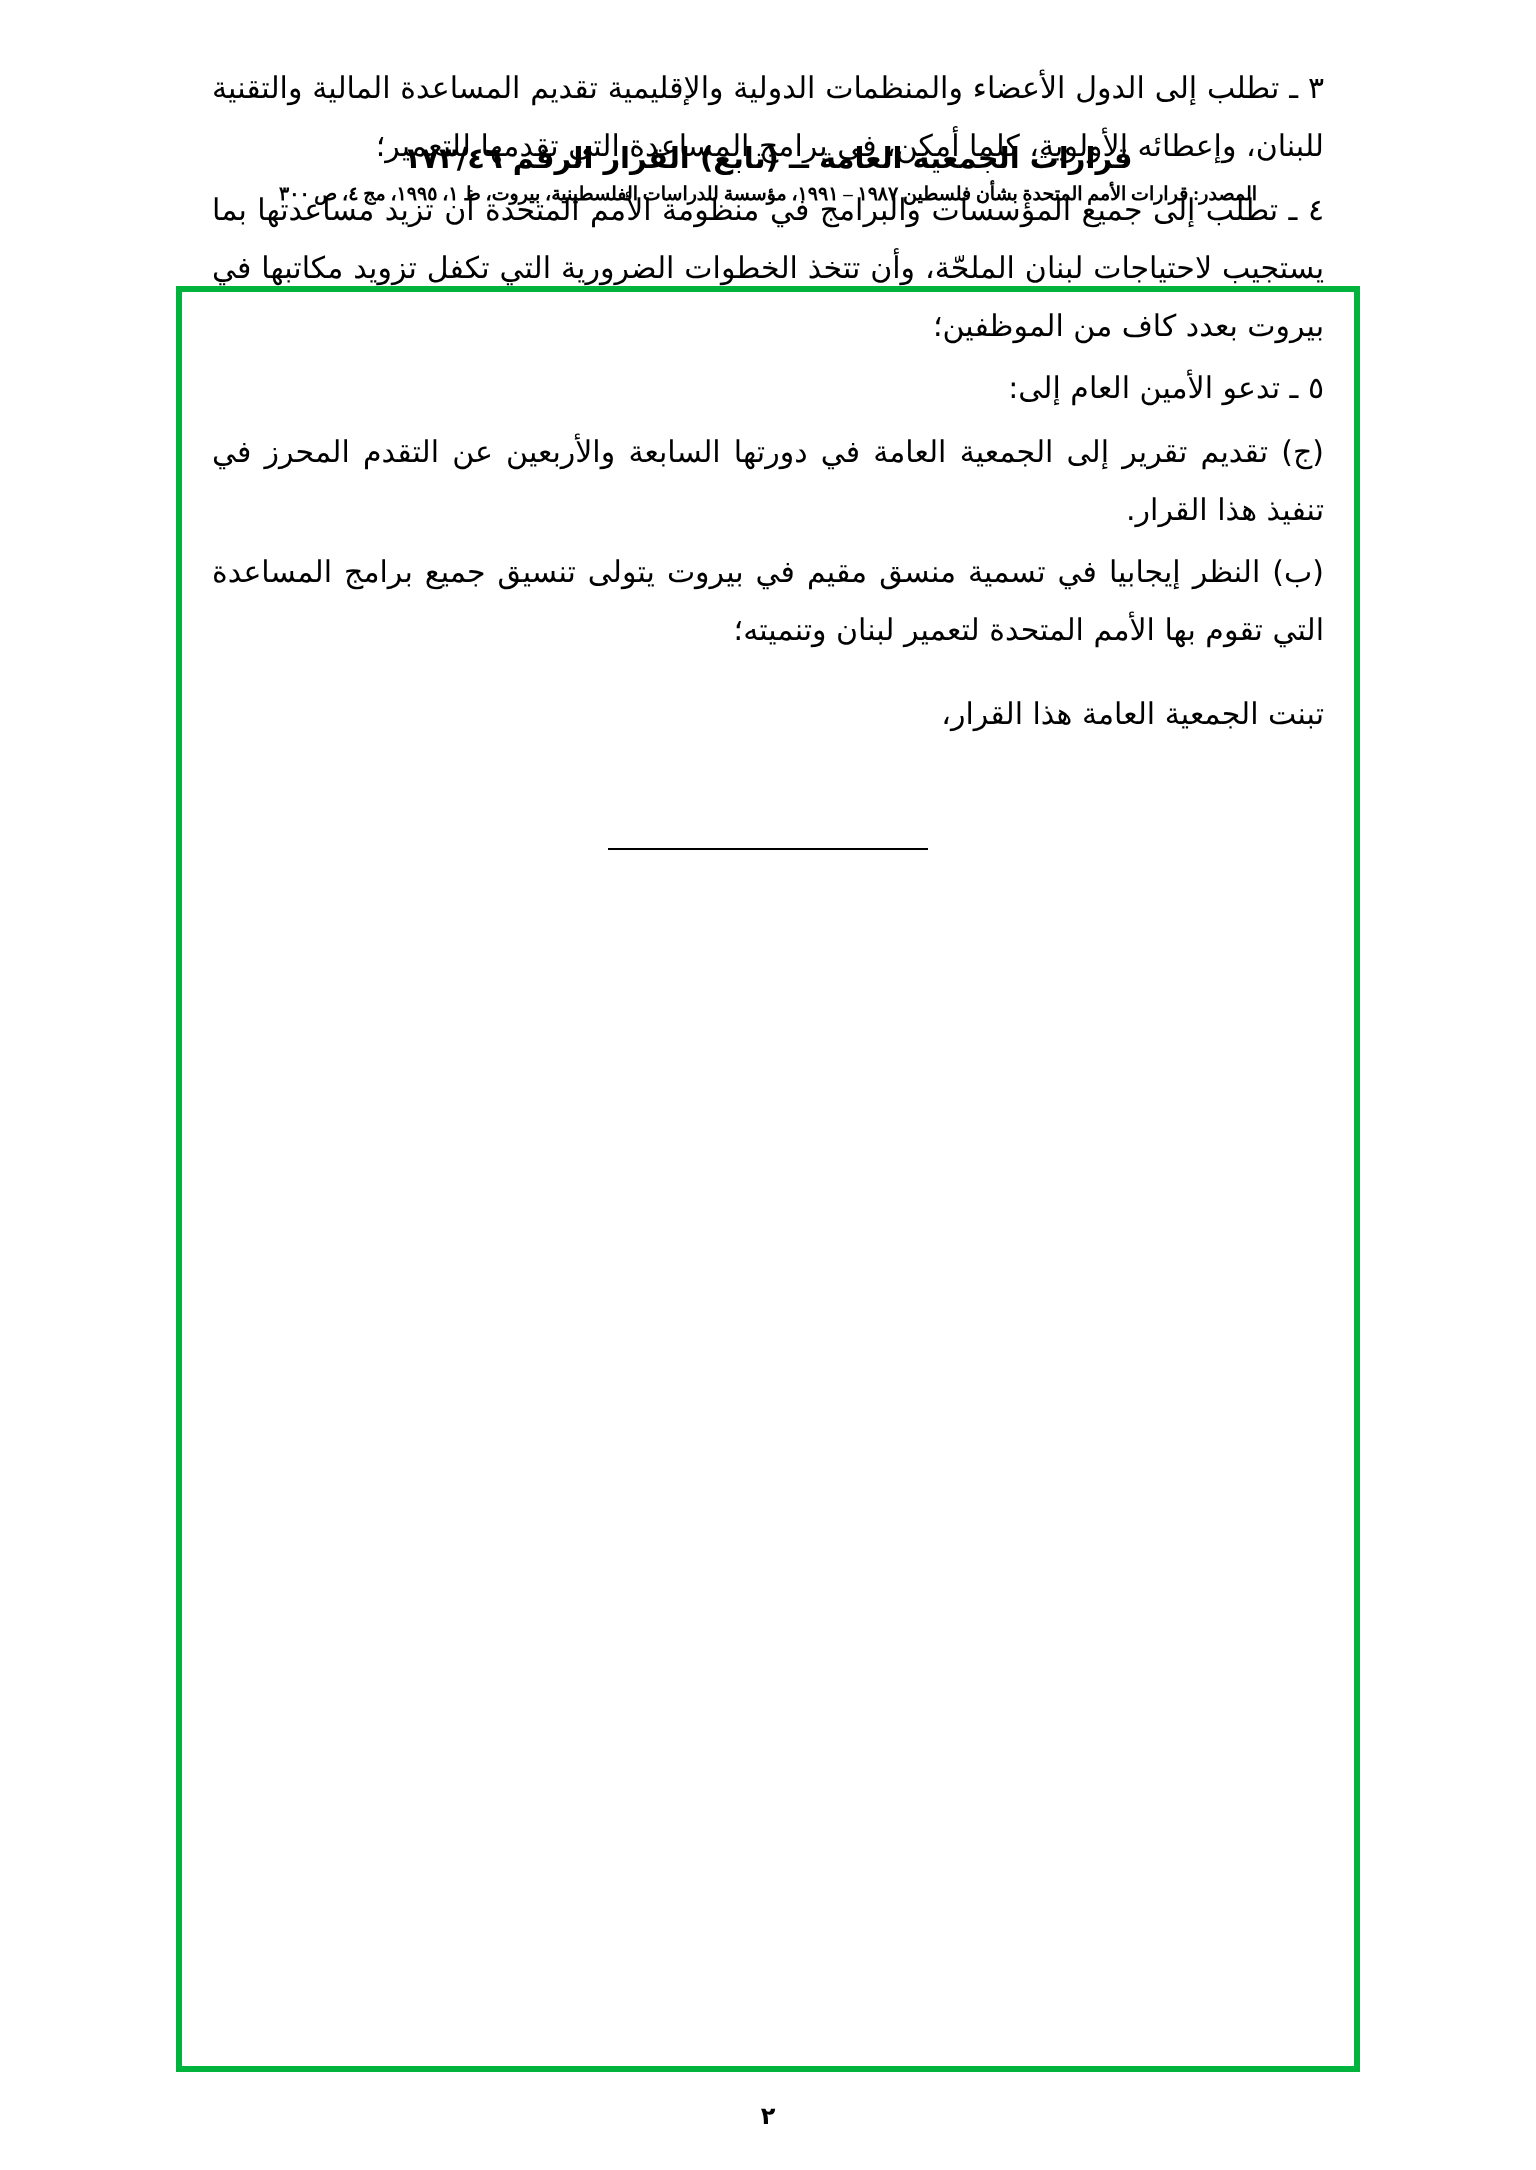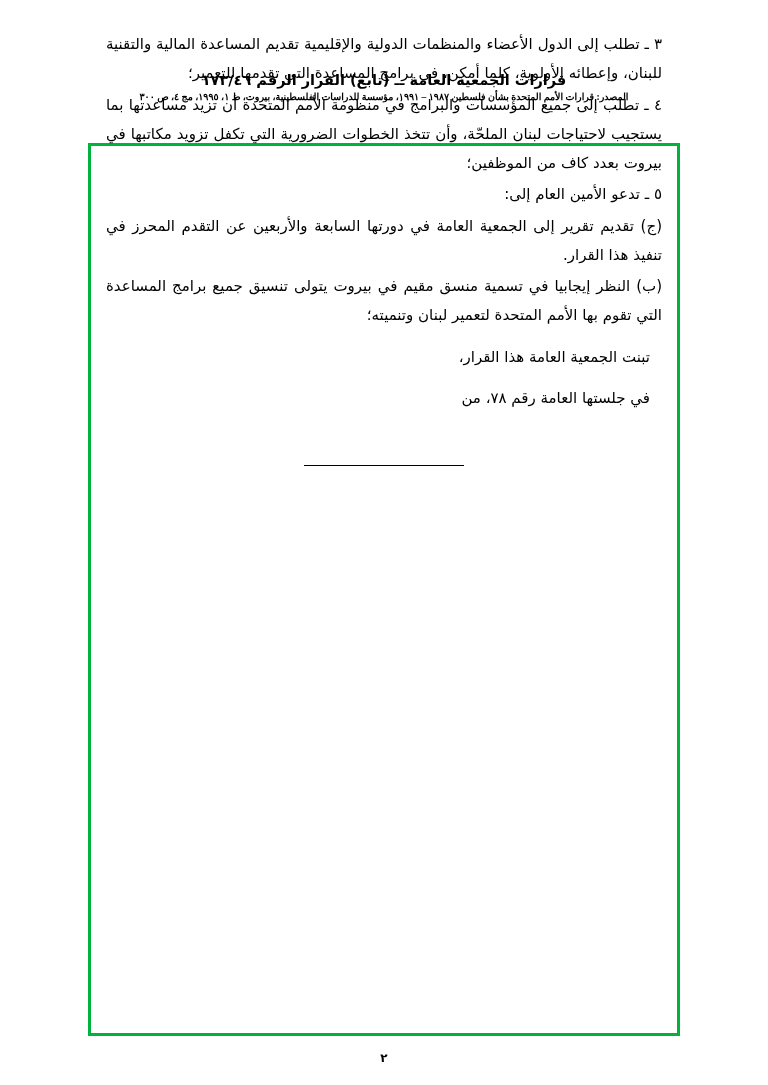--- a/index.html
+++ b/index.html
@@ -76,21 +76,21 @@
   .para-spaced {
   }
 
   .closing {
     margin-top: 12px;
     text-align: right;
     line-height: 1.95;
   }
 
   .closing div {
-    margin: 12px;
+    margin: 0;
     text-align: right;
   }
 
   .closing .indent1 {
     padding-right: 0px;
   }
   .closing .indent2 {
     padding-right: 0px;
   }
   .closing .indent3 {
@@ -134,21 +134,20 @@
 
   <div class="content">
     <p class="para">٣ ـ تطلب إلى الدول الأعضاء والمنظمات الدولية والإقليمية تقديم المساعدة المالية والتقنية للبنان، وإعطائه الأولوية، كلما أمكن، في برامج المساعدة التي تقدمها للتعمير؛</p>
     <p class="para">٤ ـ تطلب إلى جميع المؤسسات والبرامج في منظومة الأمم المتحدة أن تزيد مساعدتها بما يستجيب لاحتياجات لبنان الملحّة، وأن تتخذ الخطوات الضرورية التي تكفل تزويد مكاتبها في بيروت بعدد كاف من الموظفين؛</p>
     <p class="para para-spaced">٥ ـ تدعو الأمين العام إلى:</p>
     <p class="para para-spaced">(ج) تقديم تقرير إلى الجمعية العامة في دورتها السابعة والأربعين عن التقدم المحرز في تنفيذ هذا القرار.</p>
     <p class="para para-spaced">(ب) النظر إيجابيا في تسمية منسق مقيم في بيروت يتولى تنسيق جميع برامج المساعدة التي تقوم بها الأمم المتحدة لتعمير لبنان وتنميته؛</p>
 
     <div class="closing">
       <div class="indent1">تبنت الجمعية العامة هذا القرار،</div>
-      <div class="indent2">في جلستها العامة رقم ٧٨، من</div>
     </div>
 
     <div class="rule-wrap">
       <span class="rule"></span>
     </div>
   </div>
 
   <div class="page-number">٢</div>
 
 </div>

